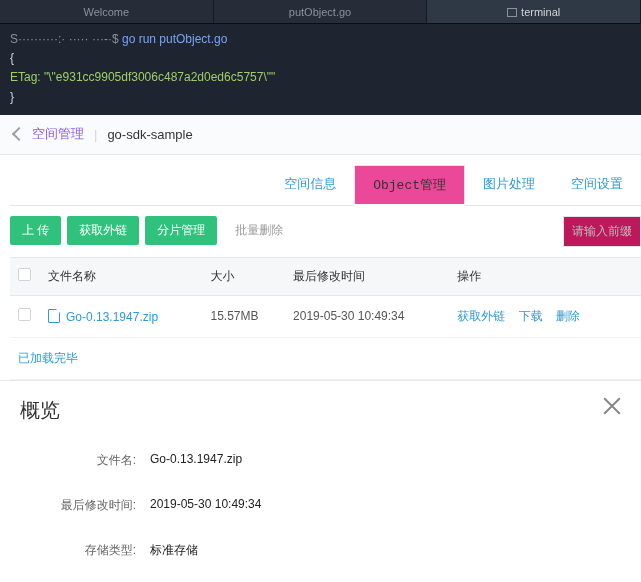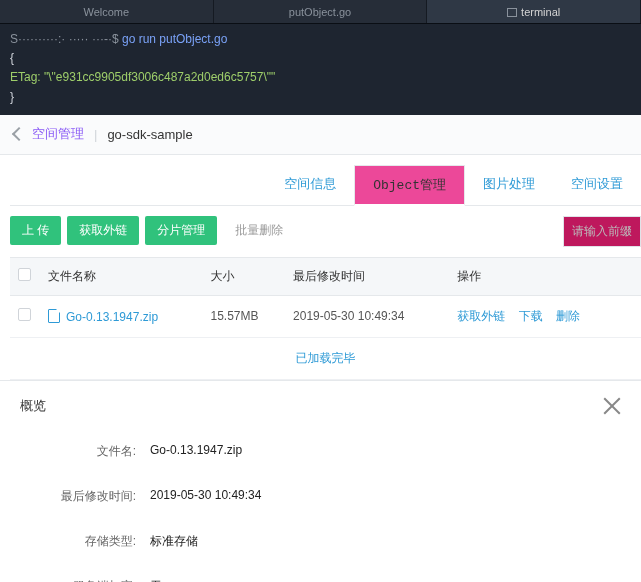--- a/index.html
+++ b/index.html
@@ -34,25 +34,25 @@
 .search-box { margin-left: auto; margin-right: 0; border:1px solid #e0e3e8; font-size:12px; padding:6px 8px; color:#bbb; background:#be185d; min-width:60px; }
 
 .tbl { width: 100%; border-collapse: collapse; font-size: 12px; }
 .tbl th { text-align: left; font-weight: 500; color: #333; background: #f5f7f9; padding: 10px 8px; border-top:1px solid #e5e8eb; border-bottom:1px solid #e5e8eb; }
 .tbl td { padding: 12px 8px; border-bottom: 1px solid #eef0f3; color: #555; }
 .chk { width: 13px; height: 13px; border:1px solid #d0d4d9; background:#fff; display:inline-block; border-radius:2px; }
 .file-ico { display:inline-block; width:12px; height:14px; border:1px solid #2e9ad6; border-radius:1px; margin-right:6px; vertical-align:-2px; position:relative; }
 .file-ico::after { content:""; position:absolute; right:-1px; top:-1px; border-top:4px solid #fff; border-left:4px solid transparent; }
 .file-link { color: #2e9ad6; }
 .row-actions a { color: #2e9ad6; margin-right: 10px; font-size:12px; }
-.loaded-row td { text-align: center; color: #2e9ad6; font-size: 12px; }
+.loaded-row td { color: #2e9ad6; font-size: 12px; }
 
 
 .overview { border-top: 1px solid #e5e8eb; padding: 16px 20px 0; position: relative; background:#fff; }
-.overview h2 { font-size: 13px; font-weight: 500; color: #333; }
+.overview h2 { font-size: 20px; font-weight: 500; color: #333; }
 .close-x { position:absolute; right:18px; top:14px; width:22px; height:22px; cursor:pointer; }
 .close-x::before, .close-x::after { content:""; position:absolute; left:10px; top:0; width:2px; height:22px; background:#888; }
 .close-x::before { transform: rotate(45deg); }
 .close-x::after { transform: rotate(-45deg); }
 .kv { display:flex; font-size:12px; margin-top:28px; }
 .kv .k { width:130px; text-align:right; color:#666; padding-right:14px; }
 .kv .v { color:#222; }
 </style>
 </head>
 <body>

